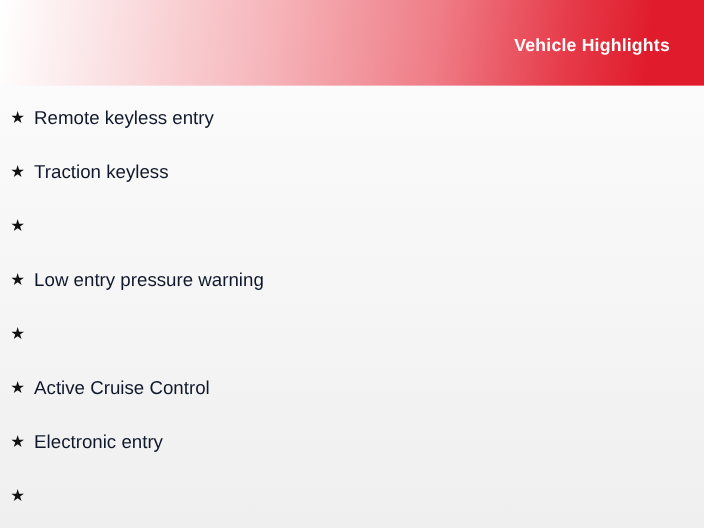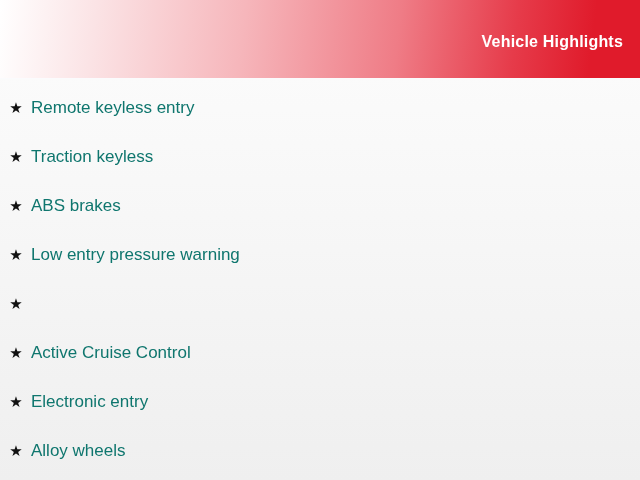--- a/index.html
+++ b/index.html
@@ -21,21 +21,21 @@
       #ffffff 0%,
       #fbe3e5 15%,
       #f6b6bb 38%,
       #ef7c86 62%,
       #e63b4a 80%,
       #e01b2b 92%);
     border-bottom: 1px solid #fbfbfd;
     display: flex;
     align-items: center;
     justify-content: flex-end;
-    padding-right: 17px;
+    padding-right: 31px;
     padding-top: 6px;
   }
   .header-title {
     color: #ffffff;
     font-size: 16px;
     font-weight: bold;
     letter-spacing: 0.2px;
   }
   .highlight-list {
     list-style: none;
@@ -52,55 +52,53 @@
     width: 16px;
     margin-left: 8px;
     margin-right: 7px;
     font-size: 15px;
     color: #111111;
     text-align: center;
     line-height: 1;
   }
   .label {
     font-size: 17px;
-    color: #0f766e;
+    color: #0f172a;
   }
 </style>
 </head>
 <body>
 
 <div class="header">
   <span class="header-title">Vehicle Highlights</span>
 </div>
 
 <ul class="highlight-list">
   <li class="highlight-item">
     <span class="star">★</span>
     <span class="label">Remote keyless entry</span>
   </li>
   <li class="highlight-item">
     <span class="star">★</span>
     <span class="label">Traction keyless</span>
   </li>
   <li class="highlight-item">
     <span class="star">★</span>
-    <span class="label">ABS brakes</span>
   </li>
   <li class="highlight-item">
     <span class="star">★</span>
     <span class="label">Low entry pressure warning</span>
   </li>
   <li class="highlight-item">
     <span class="star">★</span>
   </li>
   <li class="highlight-item">
     <span class="star">★</span>
     <span class="label">Active Cruise Control</span>
   </li>
   <li class="highlight-item">
     <span class="star">★</span>
     <span class="label">Electronic entry</span>
   </li>
   <li class="highlight-item">
     <span class="star">★</span>
-    <span class="label">Alloy wheels</span>
   </li>
 </ul>
 
 </body></html>

